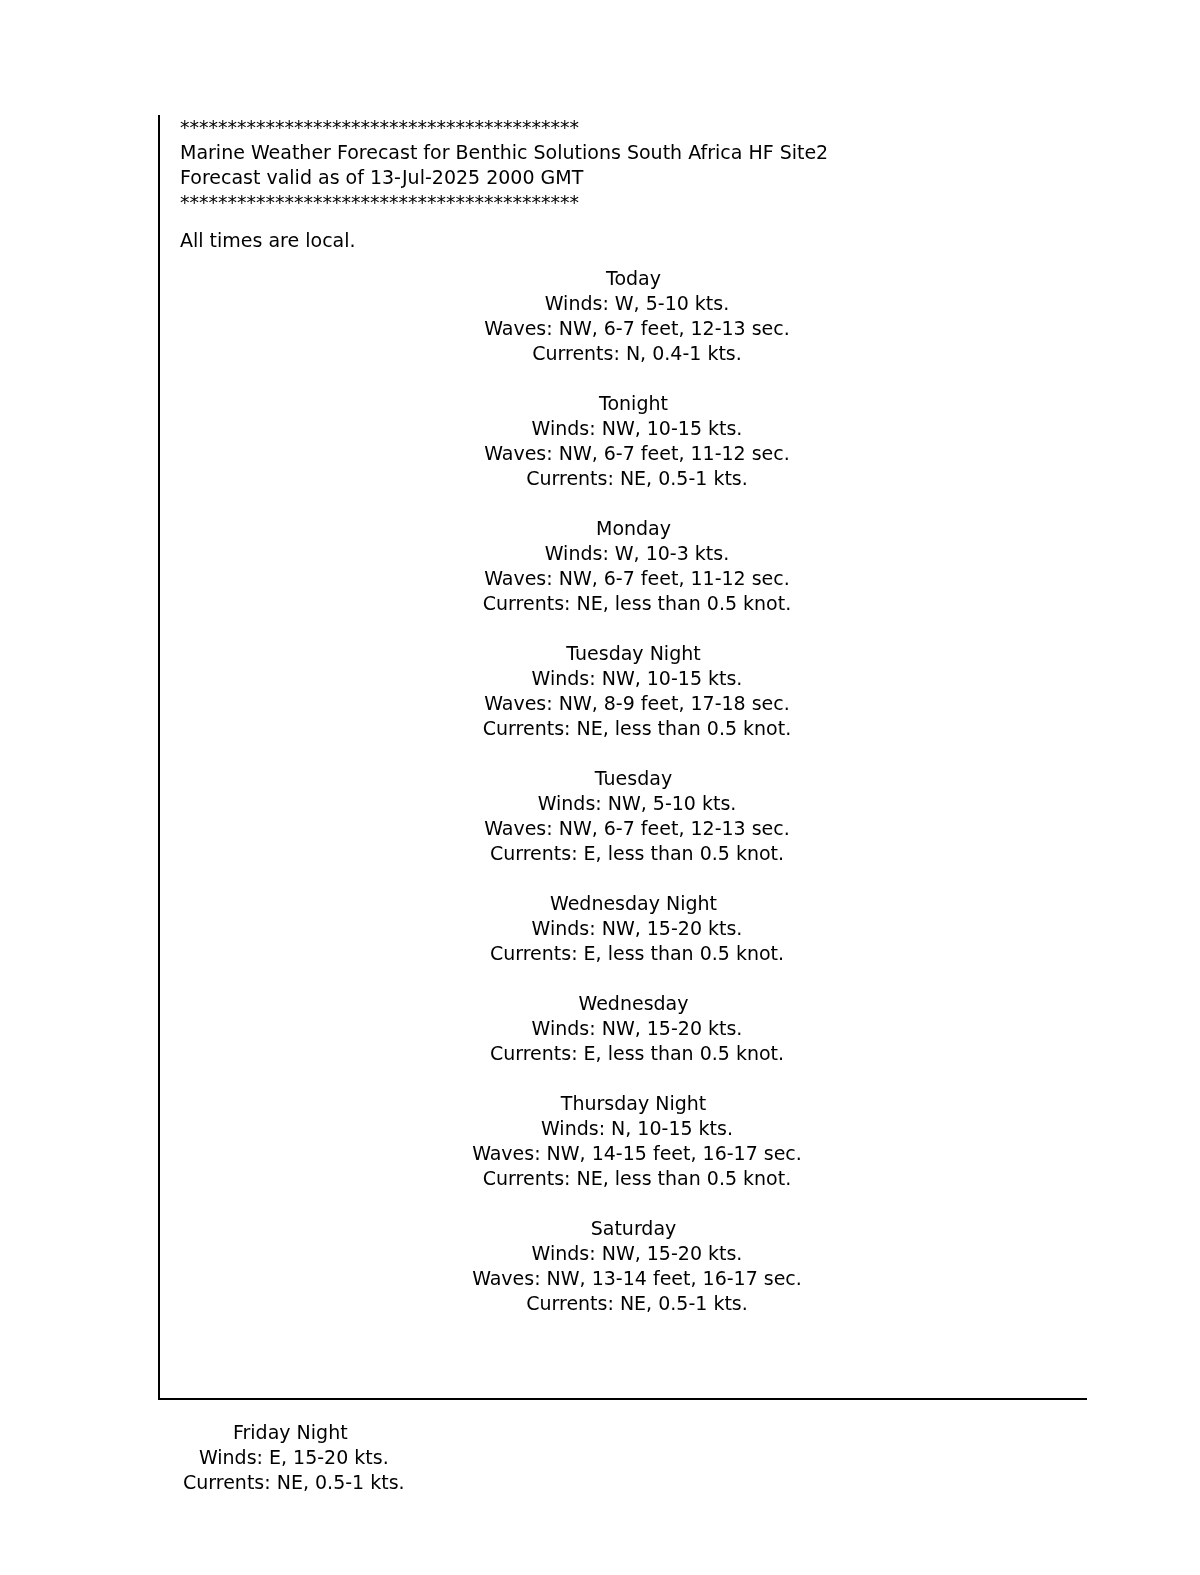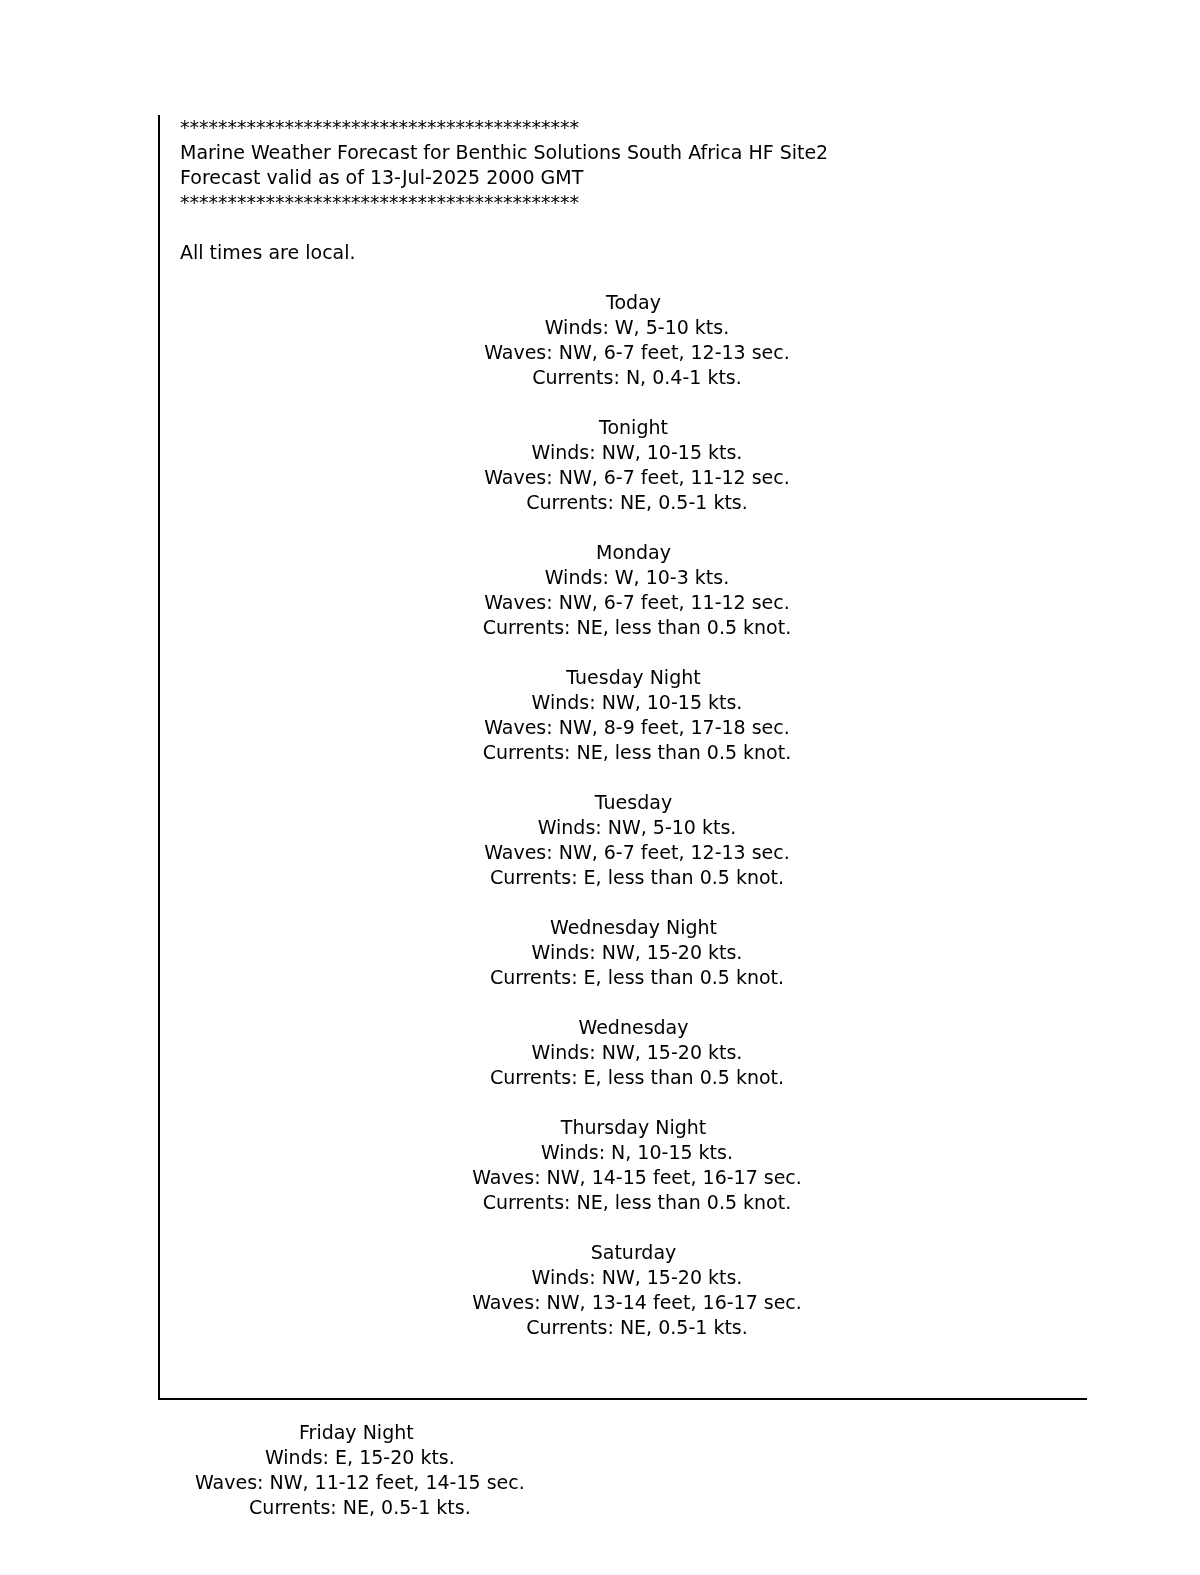--- a/index.html
+++ b/index.html
@@ -29,32 +29,32 @@
     border-left: 2px solid #000000;
     border-bottom: 2px solid #000000;
     padding-left: 20px;
     overflow: hidden;
   }
   .line {
     height: 25px;
     white-space: pre;
   }
   .note {
-    margin: 25px 0;
+    margin: 13px 0;
   }
   .fc {
     margin: 0 0 25px 0;
     text-align: center;
   }
   .det {
     padding-left: 7px;
   }
   .friday {
     position: absolute;
-    left: 168px;
+    left: 156px;
     top: 1420px;
     padding-left: 20px;
   }
 </style>
 </head>
 <body>
 
 <div class="page">
 
   <div class="frame">
@@ -125,18 +125,17 @@
       <div class="line det">Waves: NW, 13-14 feet, 16-17 sec.</div>
       <div class="line det">Currents: NE, 0.5-1 kts.</div>
     </section>
 
   </div>
 
   <div class="friday">
     <section class="fc">
       <div class="line hdr">Friday Night</div>
       <div class="line det">Winds: E, 15-20 kts.</div>
-      <div class="line det">Waves: NW, 11-12 feet, 14-15 sec.</div>
       <div class="line det">Currents: NE, 0.5-1 kts.</div>
     </section>
   </div>
 
 </div>
 
 </body></html>

